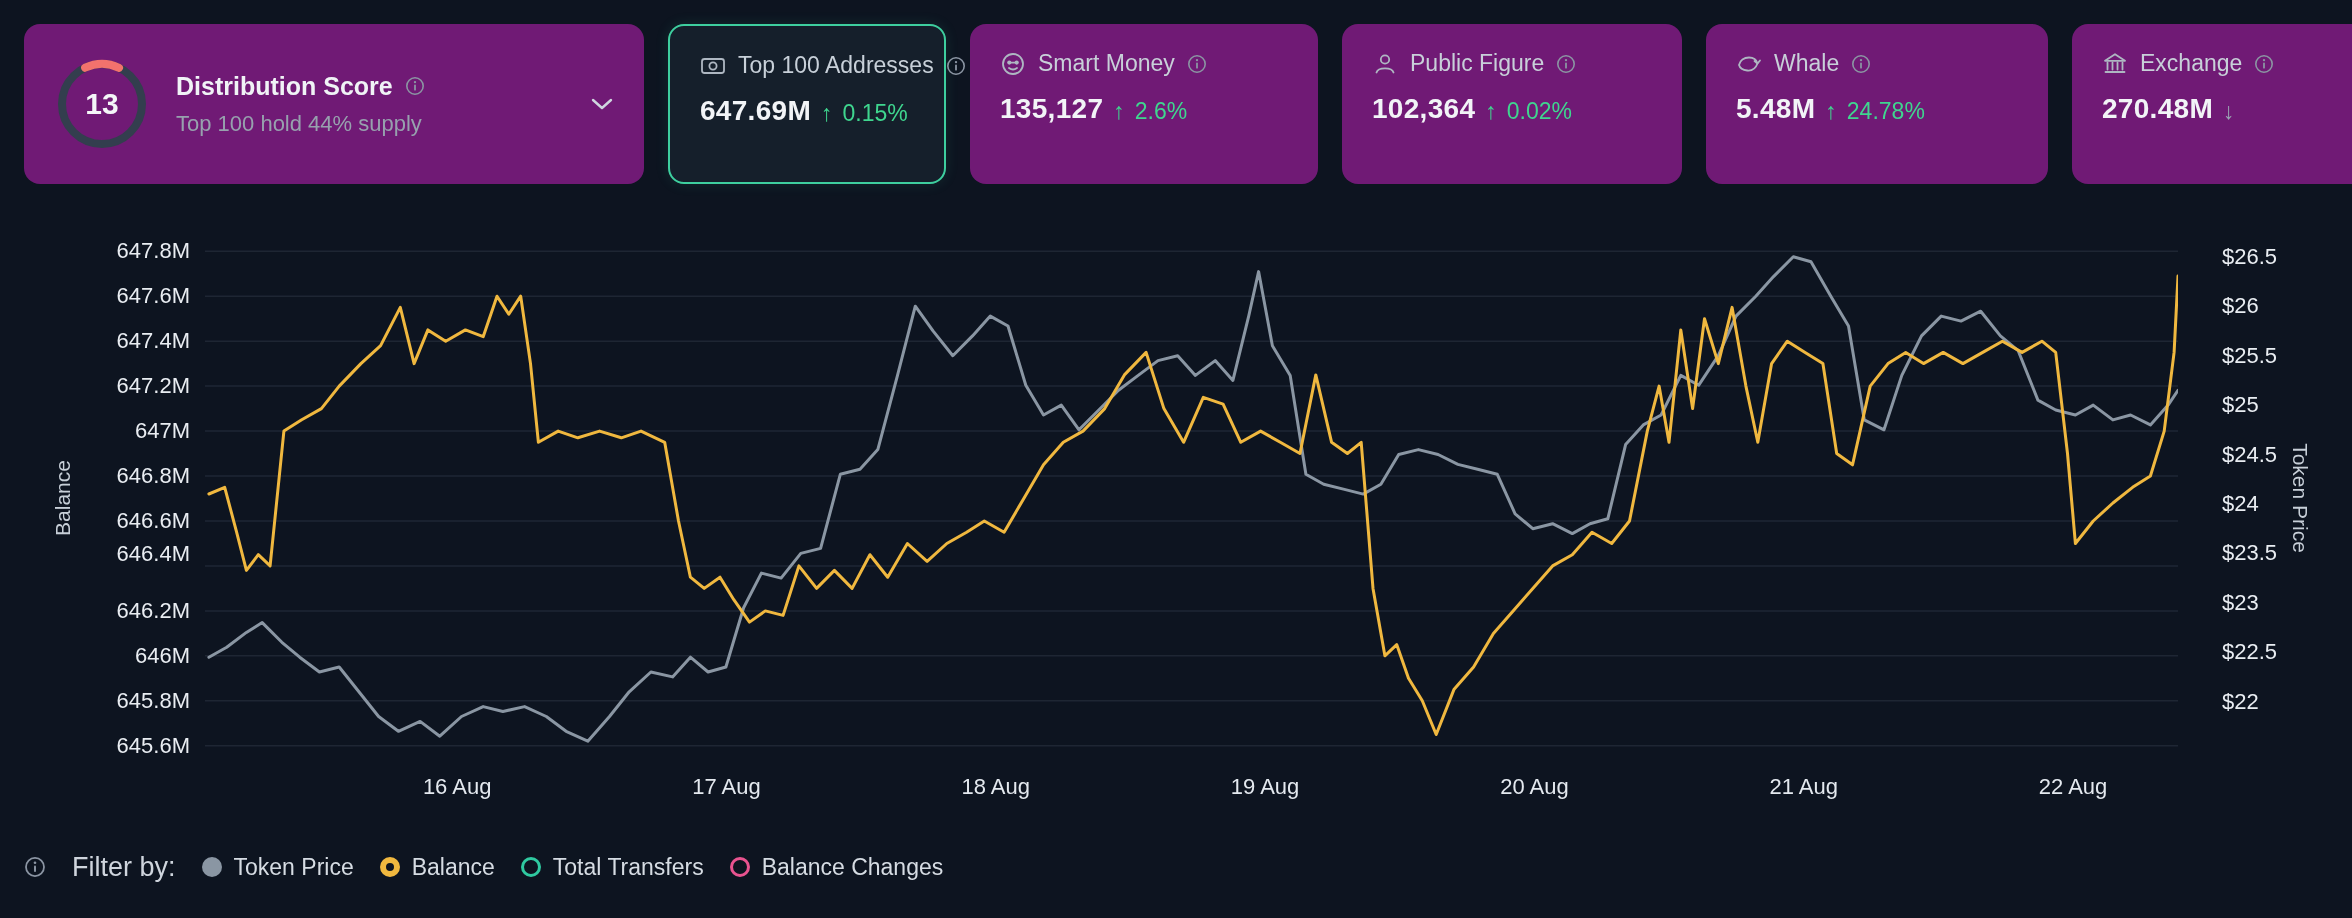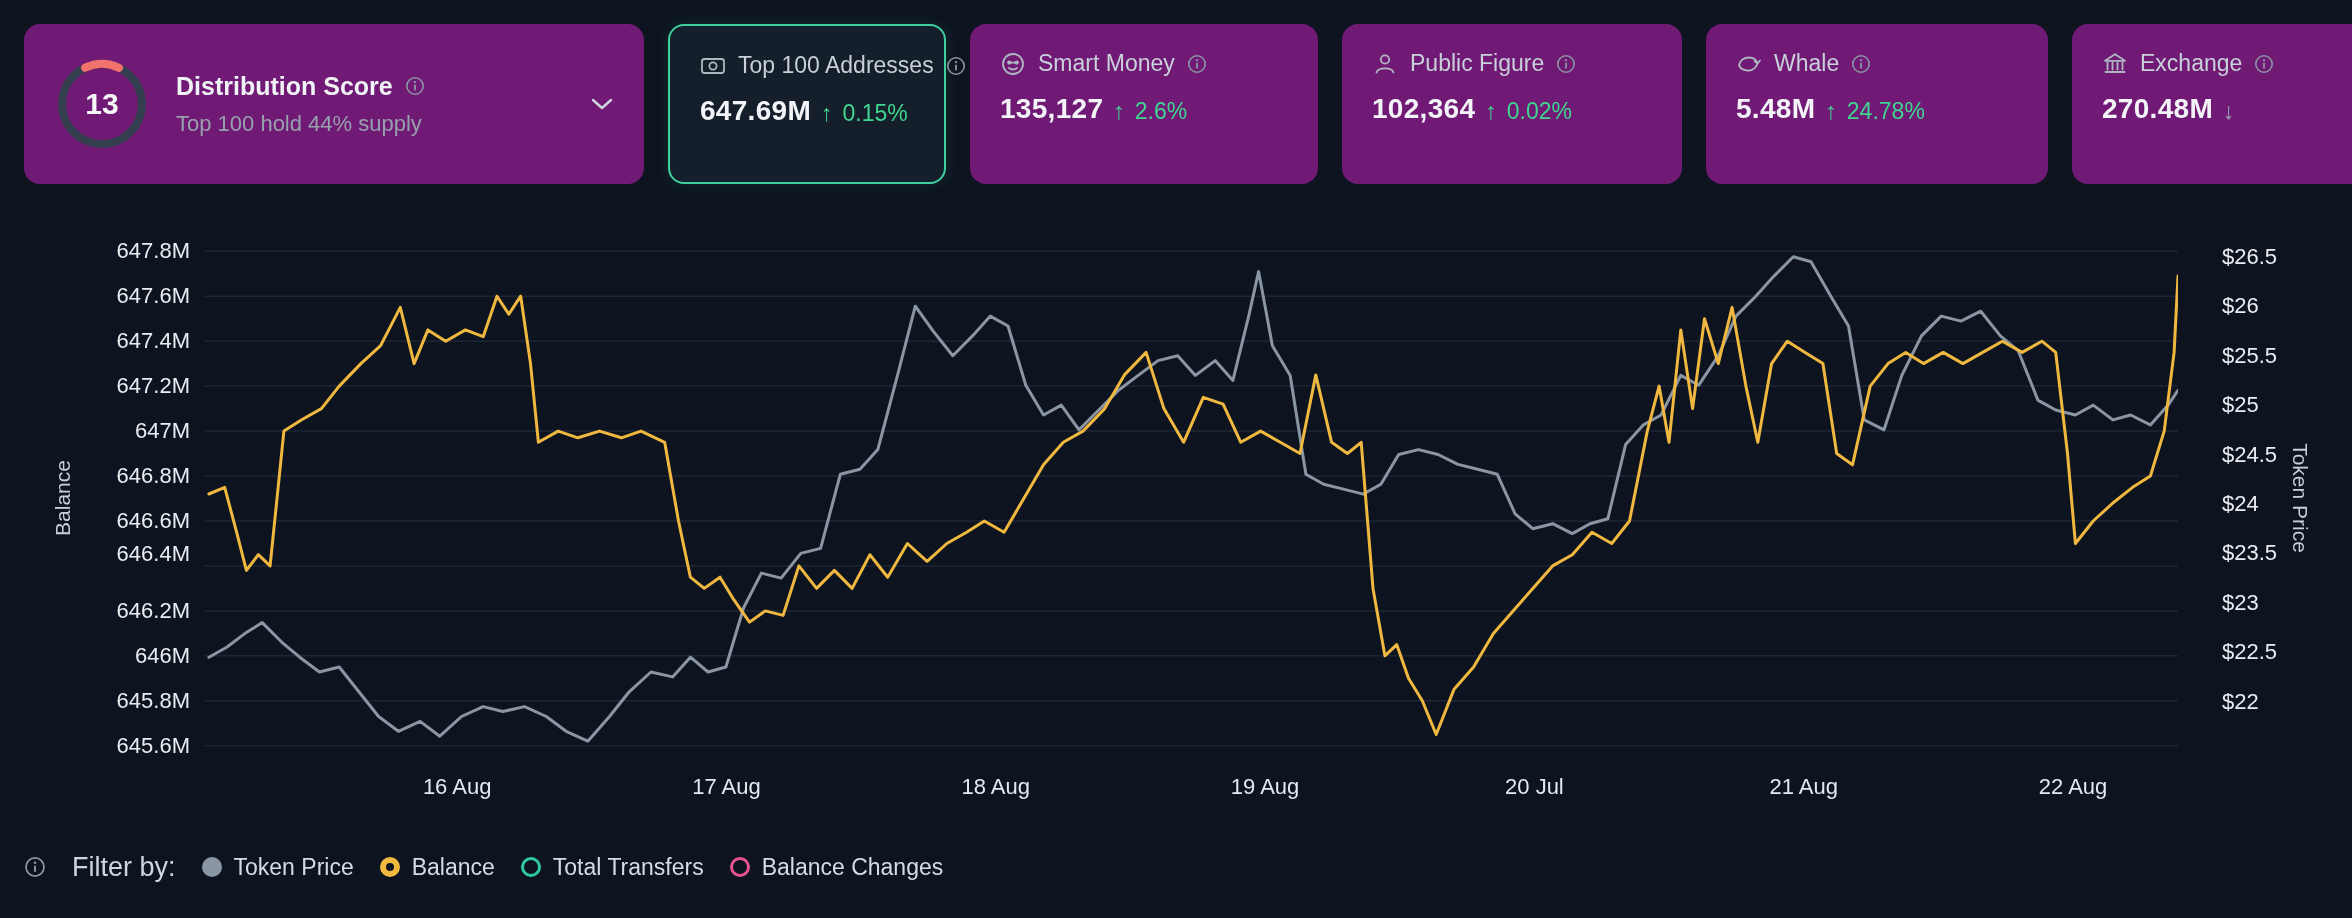--- a/index.html
+++ b/index.html
@@ -251,21 +251,21 @@
       <line x1="0" x2="1973" y1="505.7608695652024" y2="505.7608695652024" stroke="rgba(148,163,184,0.13)" stroke-width="1.5"></line>
       <polyline points="3.9,417.2 21.7,407.3 41.4,392.4 57.2,382.6 76.9,402.3 94.7,417.2 114.4,432.0 134.2,427.0 153.9,451.8 173.6,476.5 193.4,491.3 215.1,481.4 234.8,496.2 256.5,476.5 278.2,466.6 297.9,471.5 319.6,466.6 341.3,476.5 361.1,491.3 382.8,501.2 404.5,476.5 424.2,451.8 445.9,432.0 467.6,436.9 485.4,417.2 503.1,432.0 520.9,427.0 538.6,367.7 556.4,333.1 576.1,338.1 595.8,313.4 615.6,308.4 635.3,234.3 655.0,229.3 672.8,209.6 692.5,135.4 710.3,66.2 728.0,90.9 747.8,115.7 767.5,95.9 785.3,76.1 803.0,86.0 820.8,145.3 838.5,175.0 856.3,165.1 874.0,189.8 893.8,170.0 913.5,150.3 933.2,135.4 953.0,120.6 972.7,115.7 990.4,135.4 1010.2,120.6 1027.9,140.4 1043.7,76.1 1053.6,31.6 1067.4,105.8 1085.2,135.4 1100.9,234.3 1118.7,244.2 1138.4,249.1 1158.2,254.1 1175.9,244.2 1193.7,214.5 1213.4,209.6 1233.1,214.5 1252.9,224.4 1272.6,229.3 1292.3,234.3 1310.1,273.8 1327.8,288.7 1347.6,283.7 1367.3,293.6 1385.0,283.7 1402.8,278.8 1420.6,204.6 1438.3,184.9 1456.1,175.0 1475.8,135.4 1493.6,145.3 1513.3,115.7 1531.0,76.1 1550.8,56.3 1568.5,36.6 1588.3,16.8 1606.0,21.7 1625.8,56.3 1643.5,86.0 1659.3,179.9 1679.0,189.8 1696.8,135.4 1716.5,95.9 1736.2,76.1 1756.0,81.1 1775.7,71.2 1795.4,95.9 1813.2,110.7 1832.9,160.1 1850.7,170.0 1870.4,175.0 1888.2,165.1 1907.9,179.9 1925.6,175.0 1945.4,184.9 1963.1,165.1 1973.0,150.3" fill="none" stroke="#8a96a3" stroke-width="3" stroke-linejoin="round" stroke-linecap="round"></polyline>
       <polyline points="3.9,254.0 19.7,247.3 31.6,292.2 41.4,330.4 53.3,314.7 65.1,325.9 78.9,191.1 96.7,179.8 116.4,168.6 134.2,146.1 155.9,123.6 175.6,105.6 195.3,67.4 209.1,123.6 222.9,89.9 240.7,101.2 260.4,89.9 278.2,96.7 292.0,56.2 303.8,74.2 315.7,56.2 325.5,123.6 333.4,202.3 353.2,191.1 372.9,197.8 394.6,191.1 416.3,197.8 436.0,191.1 459.7,202.3 473.5,281.0 485.4,337.2 499.2,348.4 515.0,337.2 528.8,359.7 544.5,382.1 560.3,370.9 578.1,375.4 593.9,325.9 611.6,348.4 629.4,330.4 647.1,348.4 664.9,314.7 682.7,337.2 702.4,303.5 722.1,321.4 741.8,303.5 761.6,292.2 779.3,281.0 799.1,292.2 818.8,258.5 838.5,224.8 858.3,202.3 878.0,191.1 899.7,168.6 919.4,134.9 941.1,112.4 958.9,168.6 978.6,202.3 998.3,157.3 1018.1,164.1 1035.8,202.3 1055.6,191.1 1075.3,202.3 1095.0,213.5 1110.8,134.9 1126.6,202.3 1142.4,213.5 1156.2,202.3 1168.0,348.4 1179.9,415.8 1191.7,404.6 1203.5,438.3 1217.3,460.8 1231.2,494.5 1248.9,449.6 1268.6,427.1 1288.4,393.4 1308.1,370.9 1327.8,348.4 1347.6,325.9 1367.3,314.7 1387.0,292.2 1406.7,303.5 1424.5,281.0 1442.3,191.1 1454.1,146.1 1464.0,202.3 1475.8,89.9 1487.6,168.6 1499.5,78.7 1513.3,123.6 1527.1,67.4 1540.9,146.1 1552.8,202.3 1566.6,123.6 1582.3,101.2 1600.1,112.4 1617.9,123.6 1631.7,213.5 1647.5,224.8 1665.2,146.1 1683.0,123.6 1700.7,112.4 1718.5,123.6 1738.2,112.4 1757.9,123.6 1777.7,112.4 1797.4,101.2 1817.1,112.4 1836.9,101.2 1850.7,112.4 1862.5,213.5 1870.4,303.5 1888.2,281.0 1907.9,263.0 1927.6,247.3 1945.4,236.0 1959.2,191.1 1969.1,112.4 1973.0,36.0" fill="none" stroke="#f0b83f" stroke-width="3" stroke-linejoin="round" stroke-linecap="round"></polyline>
     </svg>
 
   <div id="x-labels">
       <span class="x-tick" style="left: 182.149px;">16 Aug</span>
       <span class="x-tick" style="left: 451.464px;">17 Aug</span>
       <span class="x-tick" style="left: 720.778px;">18 Aug</span>
       <span class="x-tick" style="left: 990.093px;">19 Aug</span>
-      <span class="x-tick" style="left: 1259.41px;">20 Jul</span>
+      <span class="x-tick" style="left: 1259.41px;">20 Aug</span>
       <span class="x-tick" style="left: 1528.72px;">21 Aug</span>
       <span class="x-tick" style="left: 1798.04px;">22 Aug</span>
     </div>
 
   <div class="legend">
     <span class="icon">
       <svg width="22" height="22" viewBox="0 0 20 20">
           <circle cx="10" cy="10" r="8.2" stroke="#8b95a3" stroke-width="1.6" fill="none"></circle>
           <circle cx="10" cy="6.1" r="1.2" fill="#8b95a3"></circle>
           <rect x="9.1" y="8.6" width="1.8" height="6" rx="0.9" fill="#8b95a3"></rect>

